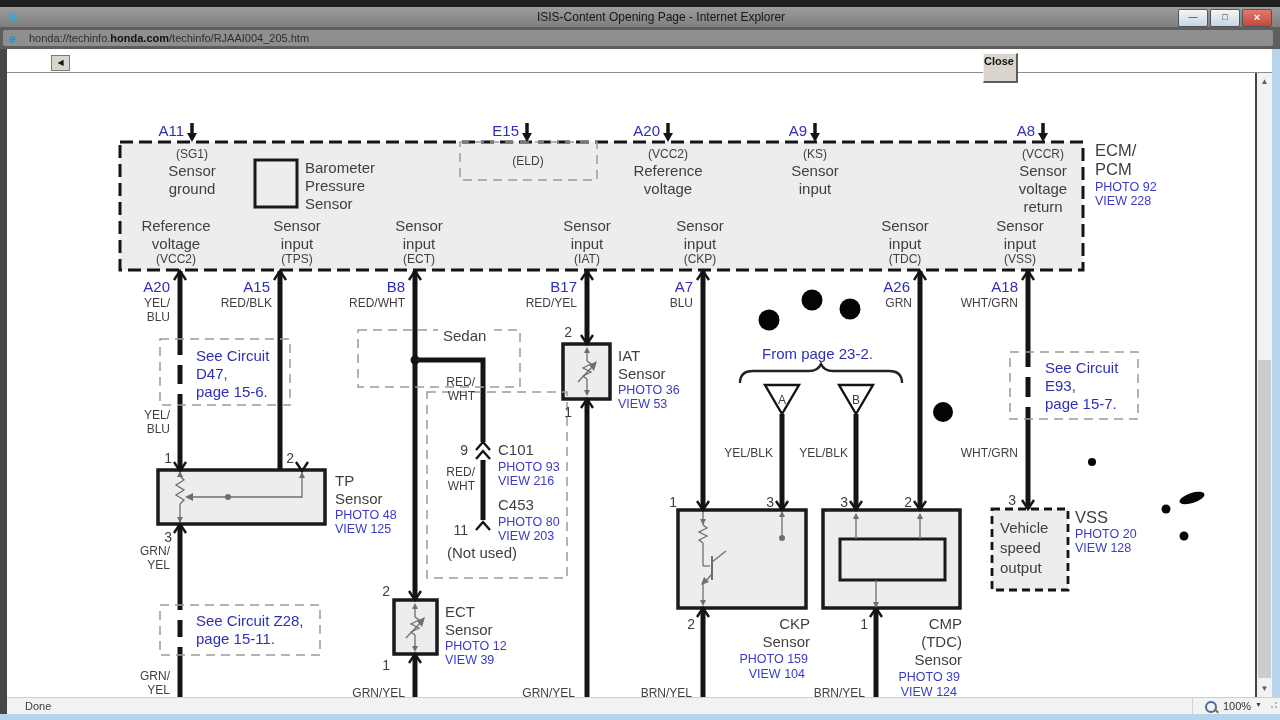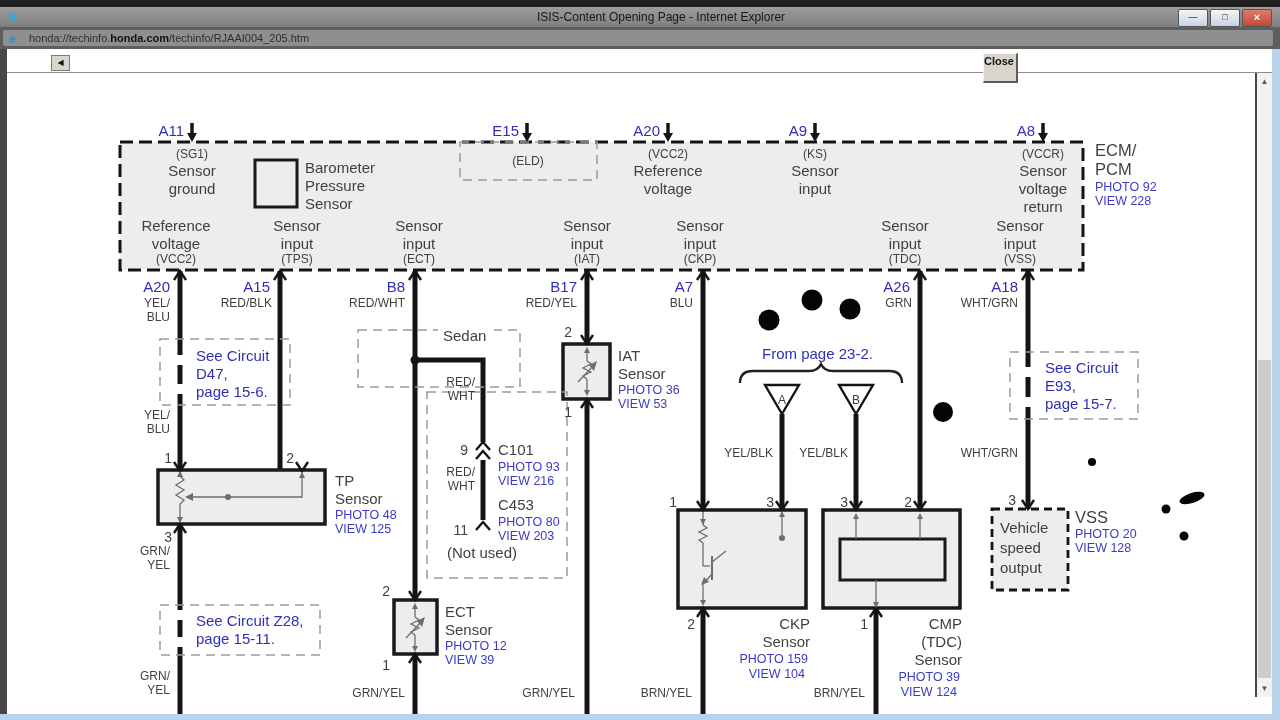--- a/index.html
+++ b/index.html
@@ -422,14 +422,22 @@
   <div class="edge-left"></div>
   <div class="edge-right-line"></div>
 
   <div class="scrollbar">
     <div class="scroll-arrow" style="top:0;">▲</div>
     <div class="scroll-thumb"></div>
     <div class="scroll-arrow" style="top:607px;">▼</div>
   </div>
   <div class="edge-blue"></div>
 
+  <div class="statusbar">
+    <div class="status-done">Done</div>
+    <div class="status-sep"></div>
+    <div class="zoom-icon"></div>
+    <div class="status-zoom-text">100%</div>
+    <div class="status-caret">▼</div>
+    <div class="resize-grip"></div>
+  </div>
   <div class="edge-blue" style="left:0;top:714px;width:1280px;height:6px;"></div>
 </div>
 
 </body></html>

